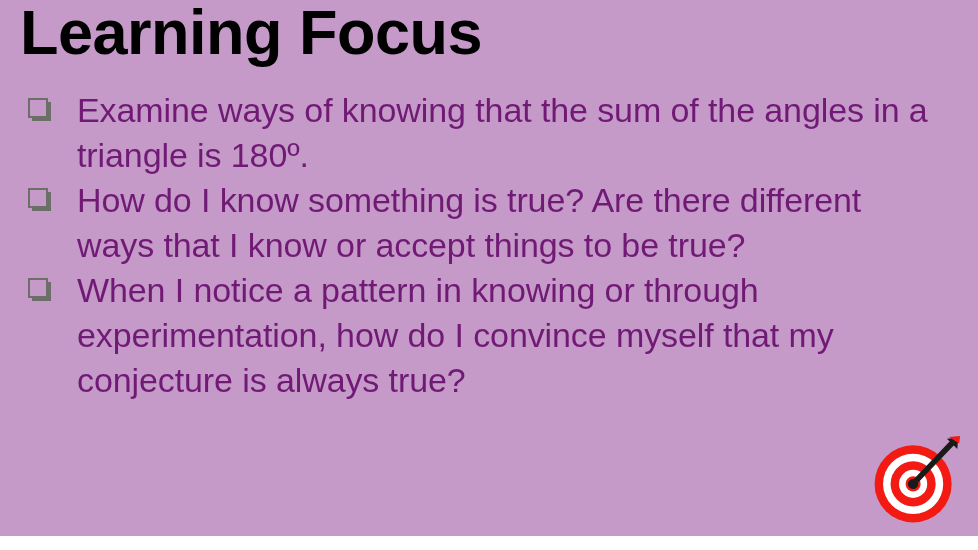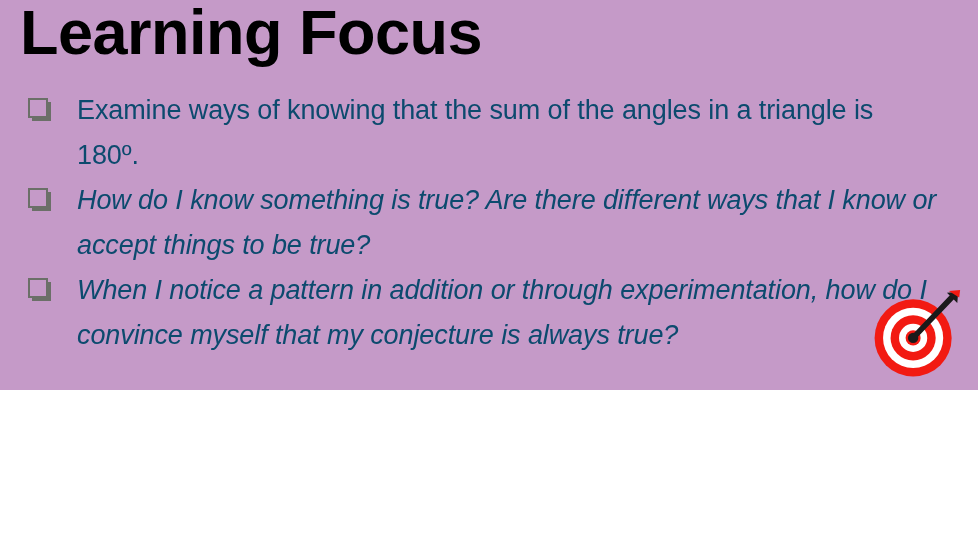--- a/index.html
+++ b/index.html
@@ -9,21 +9,21 @@
   }
   body {
     width: 978px;
     height: 550px;
     overflow: hidden;
     font-family: "Liberation Sans", sans-serif;
   }
   .slide {
     position: relative;
     width: 978px;
-    height: 390px;
+    height: 536px;
     background: #c59ac8;
     overflow: hidden;
     box-sizing: border-box;
   }
   .slide-title {
     position: absolute;
     left: 20px;
     top: -3px;
     font-size: 63px;
     font-weight: bold;
@@ -38,27 +38,26 @@
     top: 88px;
     width: 910px;
     margin: 0;
     padding: 0;
     list-style: none;
   }
   .bullet-item {
     position: relative;
     padding-left: 49px;
     margin: 0 0 0 0;
-    color: #0c4a6e;
-    font-size: 27px;
+    color: #701a75;
+    font-size: 34px;
     line-height: 45px;
     letter-spacing: -0.1px;
   }
   .bullet-item.italic .bullet-text {
-    font-style: italic;
   }
   .bullet-marker {
     position: absolute;
     left: 0;
     top: 10px;
     width: 24px;
     height: 25px;
     display: block;
   }
   .bullet-marker .box-shadow-sq {
@@ -117,21 +116,21 @@
         <span class="box-face"></span>
       </span>
       <span class="bullet-text">How do I know something is true? Are there different ways that I know or accept things to be true?</span>
     </li>
 
     <li class="bullet-item italic">
       <span class="bullet-marker">
         <span class="box-shadow-sq"></span>
         <span class="box-face"></span>
       </span>
-      <span class="bullet-text">When I notice a pattern in addition or through experimentation, how do I convince myself that my conjecture is always true?</span>
+      <span class="bullet-text">When I notice a pattern in knowing or through experimentation, how do I convince myself that my conjecture is always true?</span>
     </li>
 
 
   </ul>
 
   <div class="target-icon">
     <svg viewBox="0 0 100 100" xmlns="http://www.w3.org/2000/svg">
       <circle cx="48" cy="52" r="41" fill="#f21a12"></circle>
       <circle cx="48" cy="52" r="32" fill="#ffffff"></circle>
       <circle cx="48" cy="52" r="24" fill="#f21a12"></circle>

